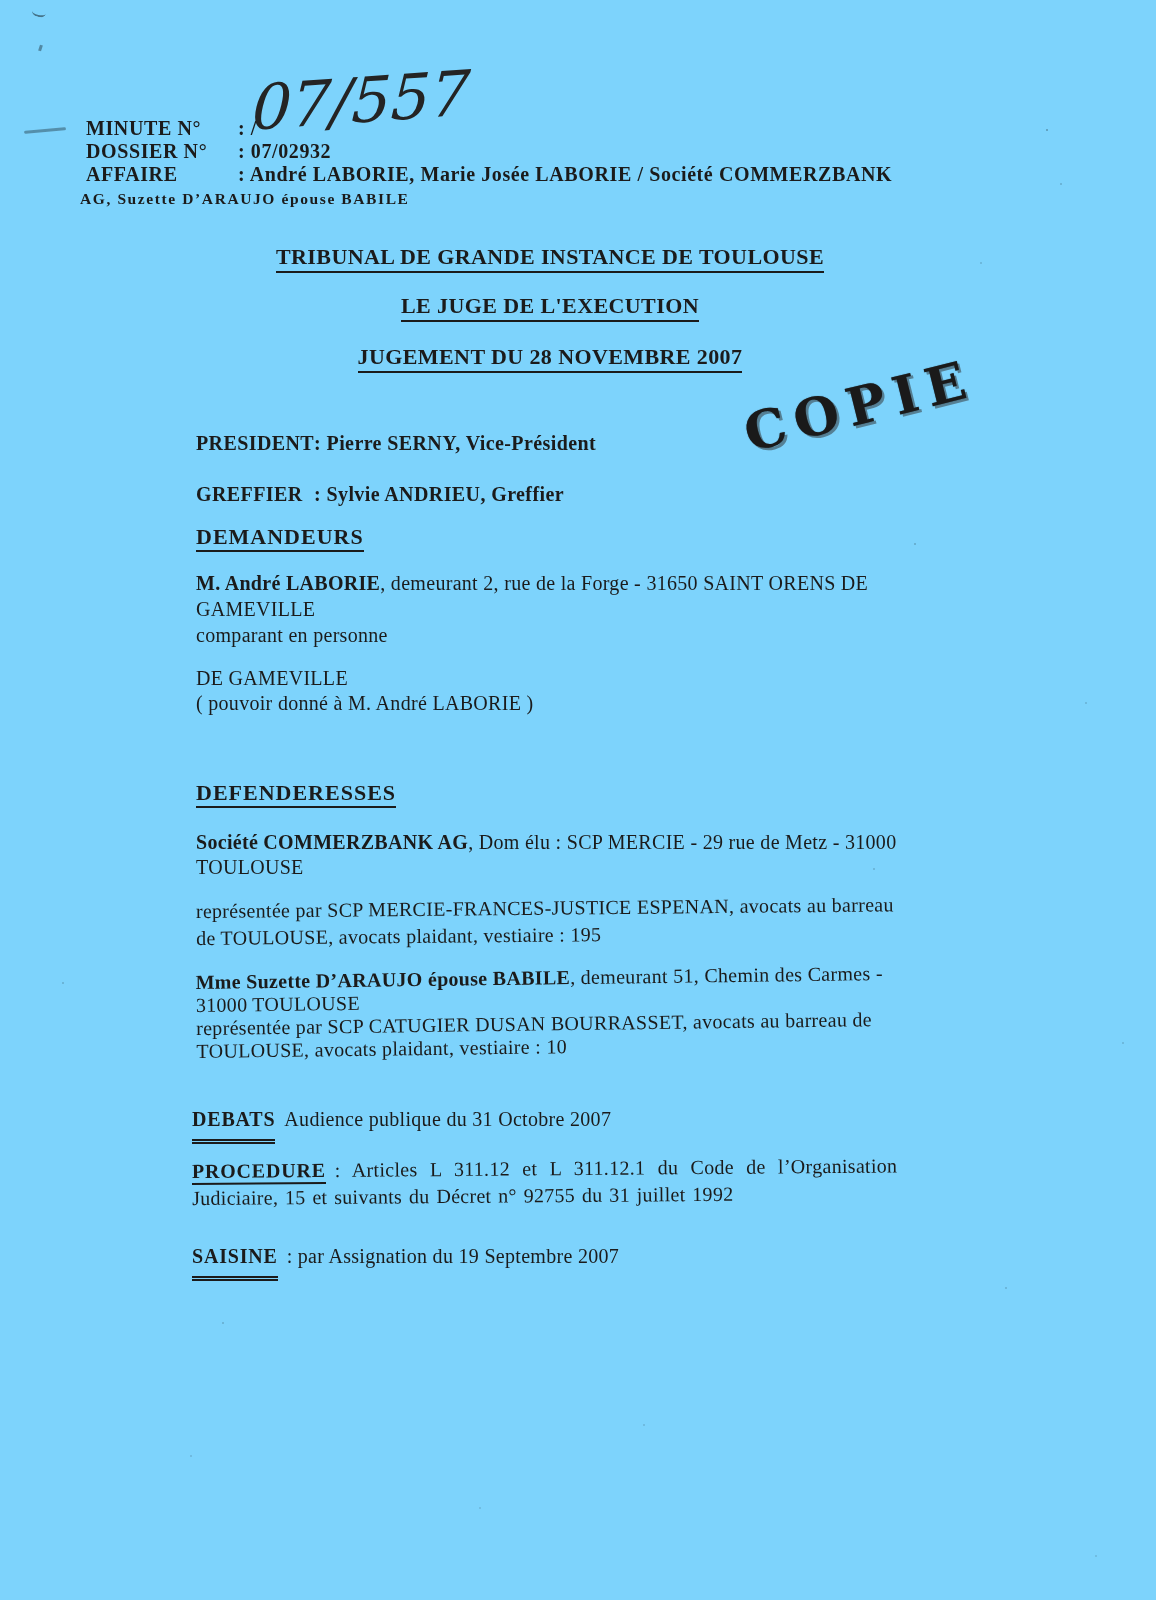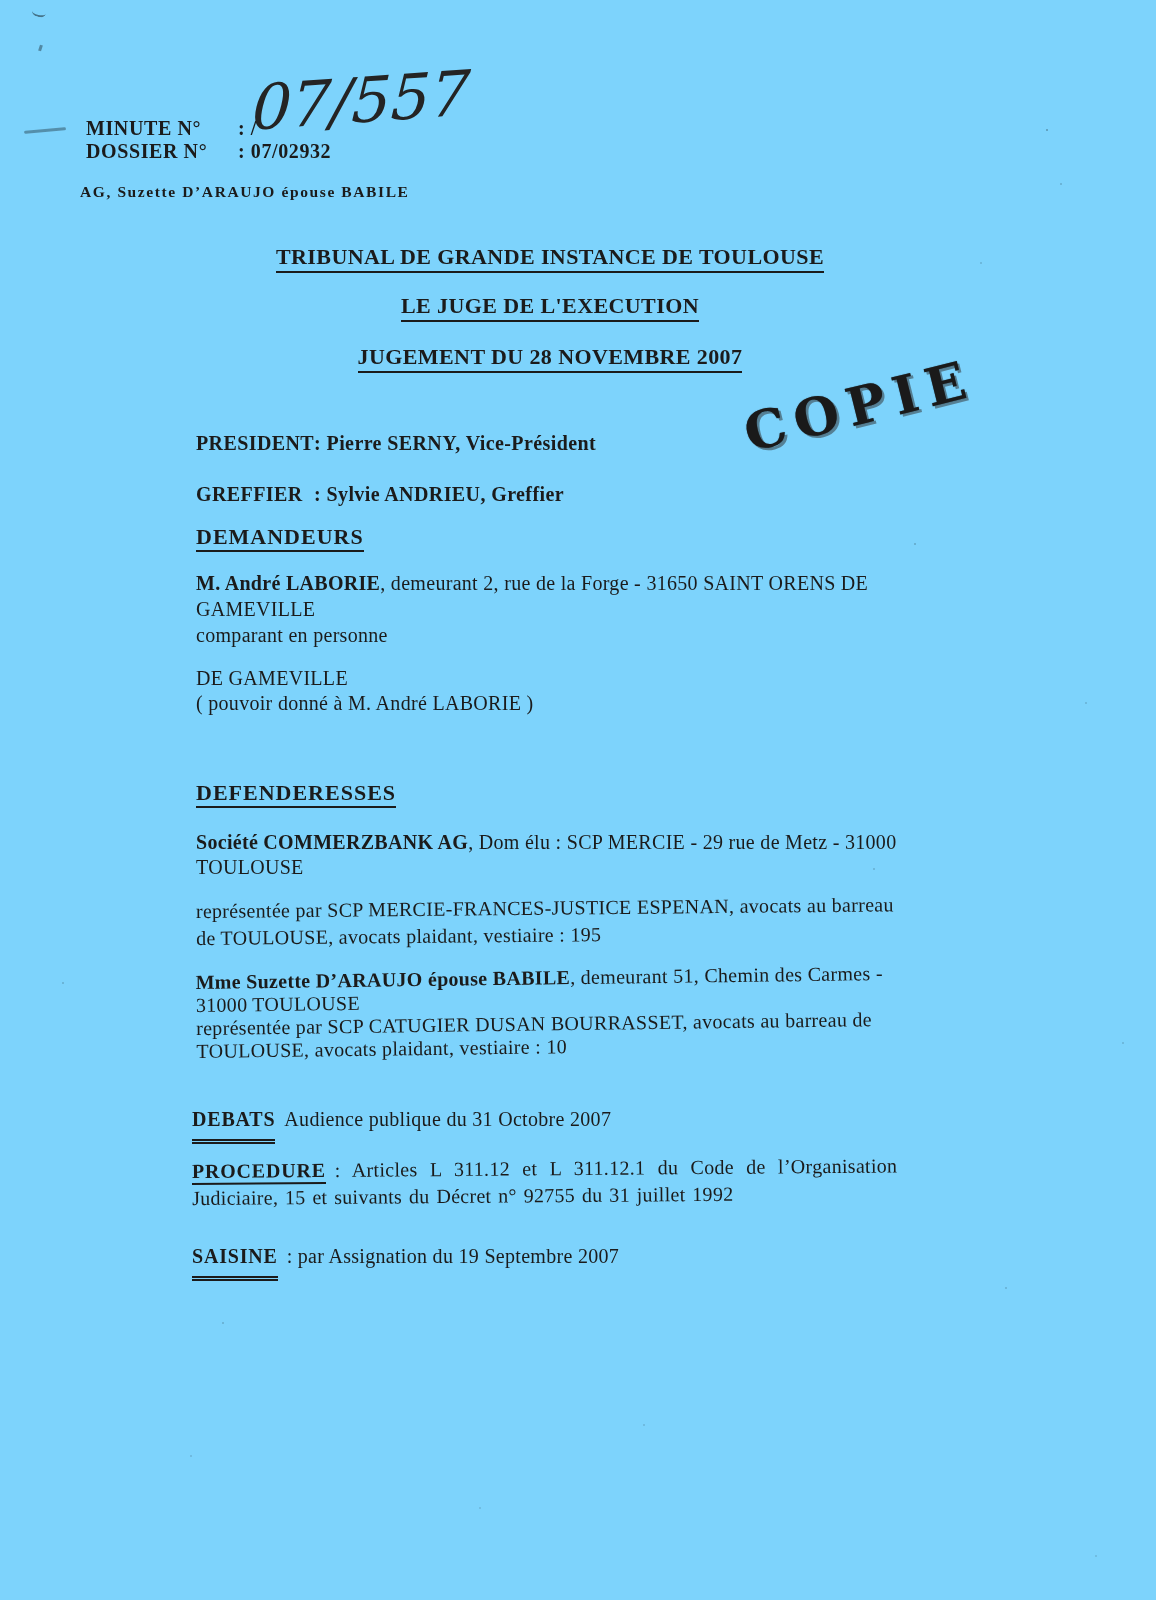--- a/index.html
+++ b/index.html
@@ -34,21 +34,21 @@
   .edge-dash { left:24px; top:129px; width:42px; height:3px; background:rgba(0,0,0,.32);
     transform:rotate(-5deg); border-radius:2px; }
   .edge-squiggle { left:32px; top:8px; width:14px; height:9px;
     border-bottom:2px solid rgba(0,0,0,.45); border-radius:50%; transform:rotate(12deg); }
   .edge-dot { left:39px; top:45px; width:3px; height:6px; background:rgba(0,0,0,.35); transform:rotate(18deg); }
 
   
   .hdr { left:86px; top:117px; font-size:20px; font-weight:bold; letter-spacing:.6px; line-height:23px; }
   .hrow { white-space:nowrap; }
   .hlabel { display:inline-block; min-width:152px; }
-  .hline2 { font-size:15.5px; letter-spacing:1.6px; margin-top:17px; margin-left:-6px; }
+  .hline2 { font-size:15.5px; letter-spacing:1.6px; margin-top:1px; margin-left:-6px; }
 
   .handwritten {
     left:252px; top:70px; font-family:"DejaVu Serif",serif; font-style:italic;
     font-size:62px; color:#242424; transform:rotate(-4deg) skewX(-7deg); line-height:1;
   }
 
   
   .titles { left:0; top:244px; width:1060px; text-align:center; }
   .title { font-size:22px; font-weight:bold; letter-spacing:.4px; line-height:26px;padding-left:40px; }
   .title span { border-bottom:2px solid #1b1b1b; padding-bottom:2px; }
@@ -90,20 +90,21 @@
 <div class="page">
 
   <div class="speckles"></div>
   <div class="abs edge-dash"></div>
   <div class="abs edge-squiggle"></div>
   <div class="abs edge-dot"></div>
 
   <div class="abs hdr">
     <div class="hrow"><span class="hlabel">MINUTE N°</span><span>: /</span></div>
     <div class="hrow"><span class="hlabel">DOSSIER N°</span><span>: 07/02932</span></div>
+    <div class="hrow"><span class="hlabel">AFFAIRE</span><span>: André LABORIE, Marie Josée LABORIE / Société COMMERZBANK</span></div>
     <div class="hline2">AG, Suzette D’ARAUJO épouse BABILE</div>
   </div>
 
   <div class="abs handwritten">07/557</div>
 
   <div class="abs titles">
     <div class="title"><span>TRIBUNAL DE GRANDE INSTANCE DE TOULOUSE</span></div>
     <div class="title t2"><span>LE JUGE DE L'EXECUTION</span></div>
     <div class="title t3"><span>JUGEMENT DU 28 NOVEMBRE 2007</span></div>
   </div>

